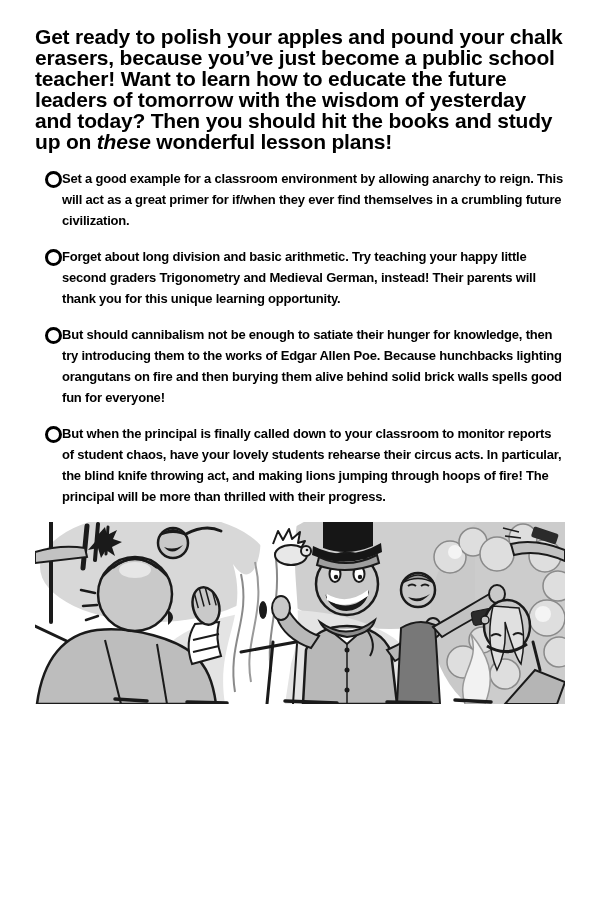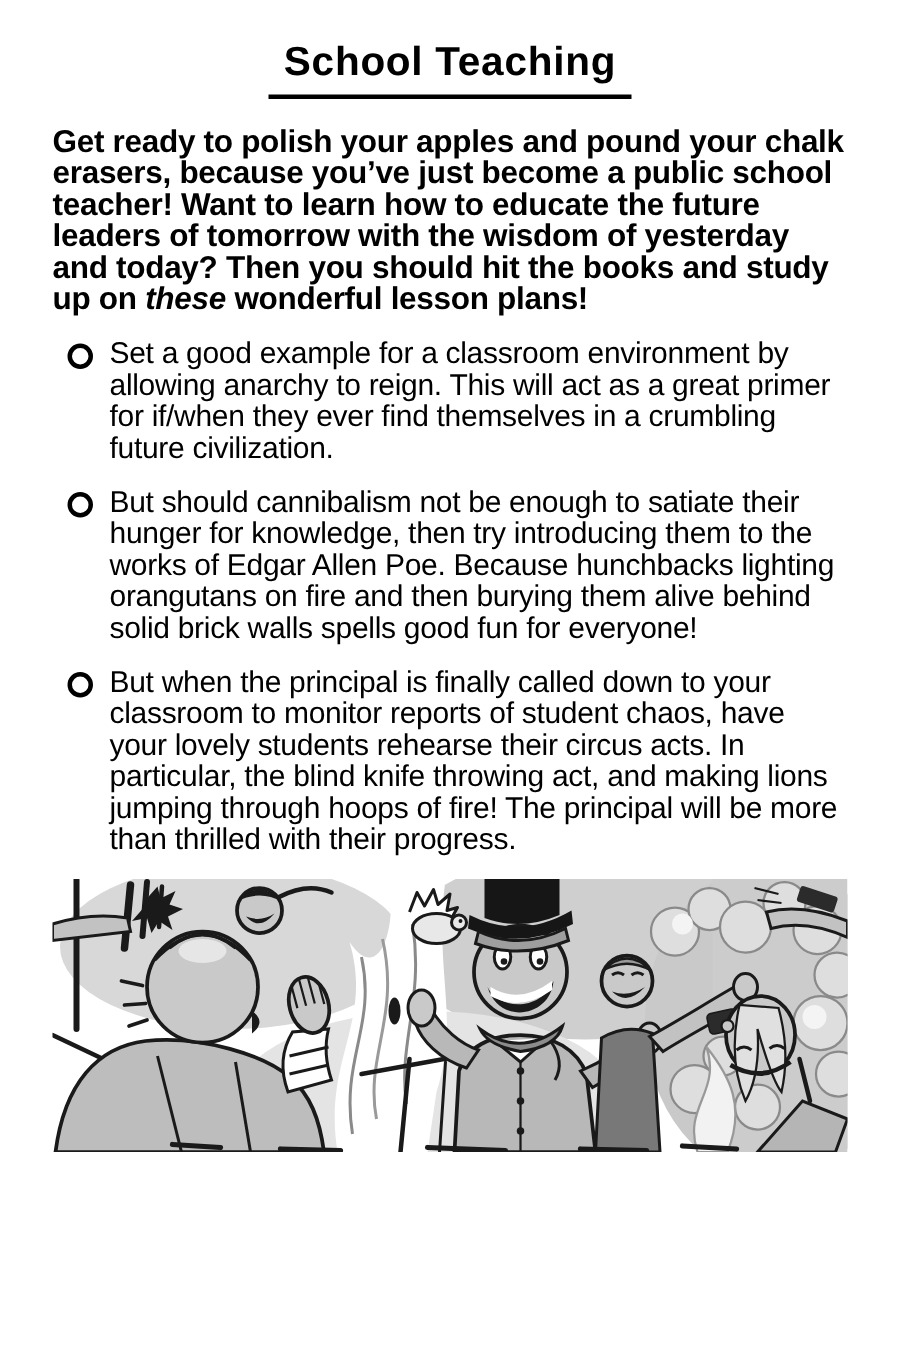--- a/index.html
+++ b/index.html
@@ -16,47 +16,48 @@
     border-bottom:3px solid #000; padding:0 10px 6px 10px;
   }
   .intro {
     margin:0 0 16px 0;
     font-size:21px; font-weight:bold; line-height:21px;
     letter-spacing:-0.2px;
   }
   .intro em { font-style:italic; }
   ul.lesson-list { list-style:none; margin:0; padding:0 0 0 10px; }
   ul.lesson-list li {
-    display:flex; align-items:flex-start; gap:11px;
-    font-size:20px; font-weight:normal; line-height:21px;
+    display:flex; align-items:flex-start; gap:0;
+    font-size:13px; font-weight:bold; line-height:21px;
     letter-spacing:-0.2px; margin:0 0 15px 0;
   }
   .bullet-circle {
     flex:0 0 auto; width:11px; height:11px;
     border:3px solid #000; border-radius:50%;
     margin-top:3px; background:#fff;
   }
   .illustration-wrap { margin:10px 0 0 0; text-align:center; }
   svg { display:block; }
 </style>
 </head>
 <body>
 
 <div class="page">
 
-  <div class="title-wrap">
-    <h1 class="page-title">School Teaching</h1>
-  </div>
 
   <p class="intro"><span>Get ready to polish your apples and pound your chalk erasers, because you’ve just become a public school teacher! Want to learn how to educate the future leaders of tomorrow with the wisdom of yesterday and today? Then you should hit the books and study up on </span><em>these</em><span> wonderful lesson plans!</span></p>
 
   <ul class="lesson-list">
     <li>
       <span class="bullet-circle"></span>
       <span>Set a good example for a classroom environment by allowing anarchy to reign. This will act as a great primer for if/when they ever find themselves in a crumbling future civilization.</span>
+    </li>
+    <li>
+      <span class="bullet-circle"></span>
+      <span>Forget about long division and basic arithmetic. Try teaching your happy little second graders Trigonometry and Medieval German, instead! Their parents will thank you for this unique learning opportunity.</span>
     </li>
     <li>
       <span class="bullet-circle"></span>
       <span>But should cannibalism not be enough to satiate their hunger for knowledge, then try introducing them to the works of Edgar Allen Poe. Because hunchbacks lighting orangutans on fire and then burying them alive behind solid brick walls spells good fun for everyone!</span>
     </li>
     <li>
       <span class="bullet-circle"></span>
       <span>But when the principal is finally called down to your classroom to monitor reports of student chaos, have your lovely students rehearse their circus acts. In particular, the blind knife throwing act, and making lions jumping through hoops of fire! The principal will be more than thrilled with their progress.</span>
     </li>
   </ul>

